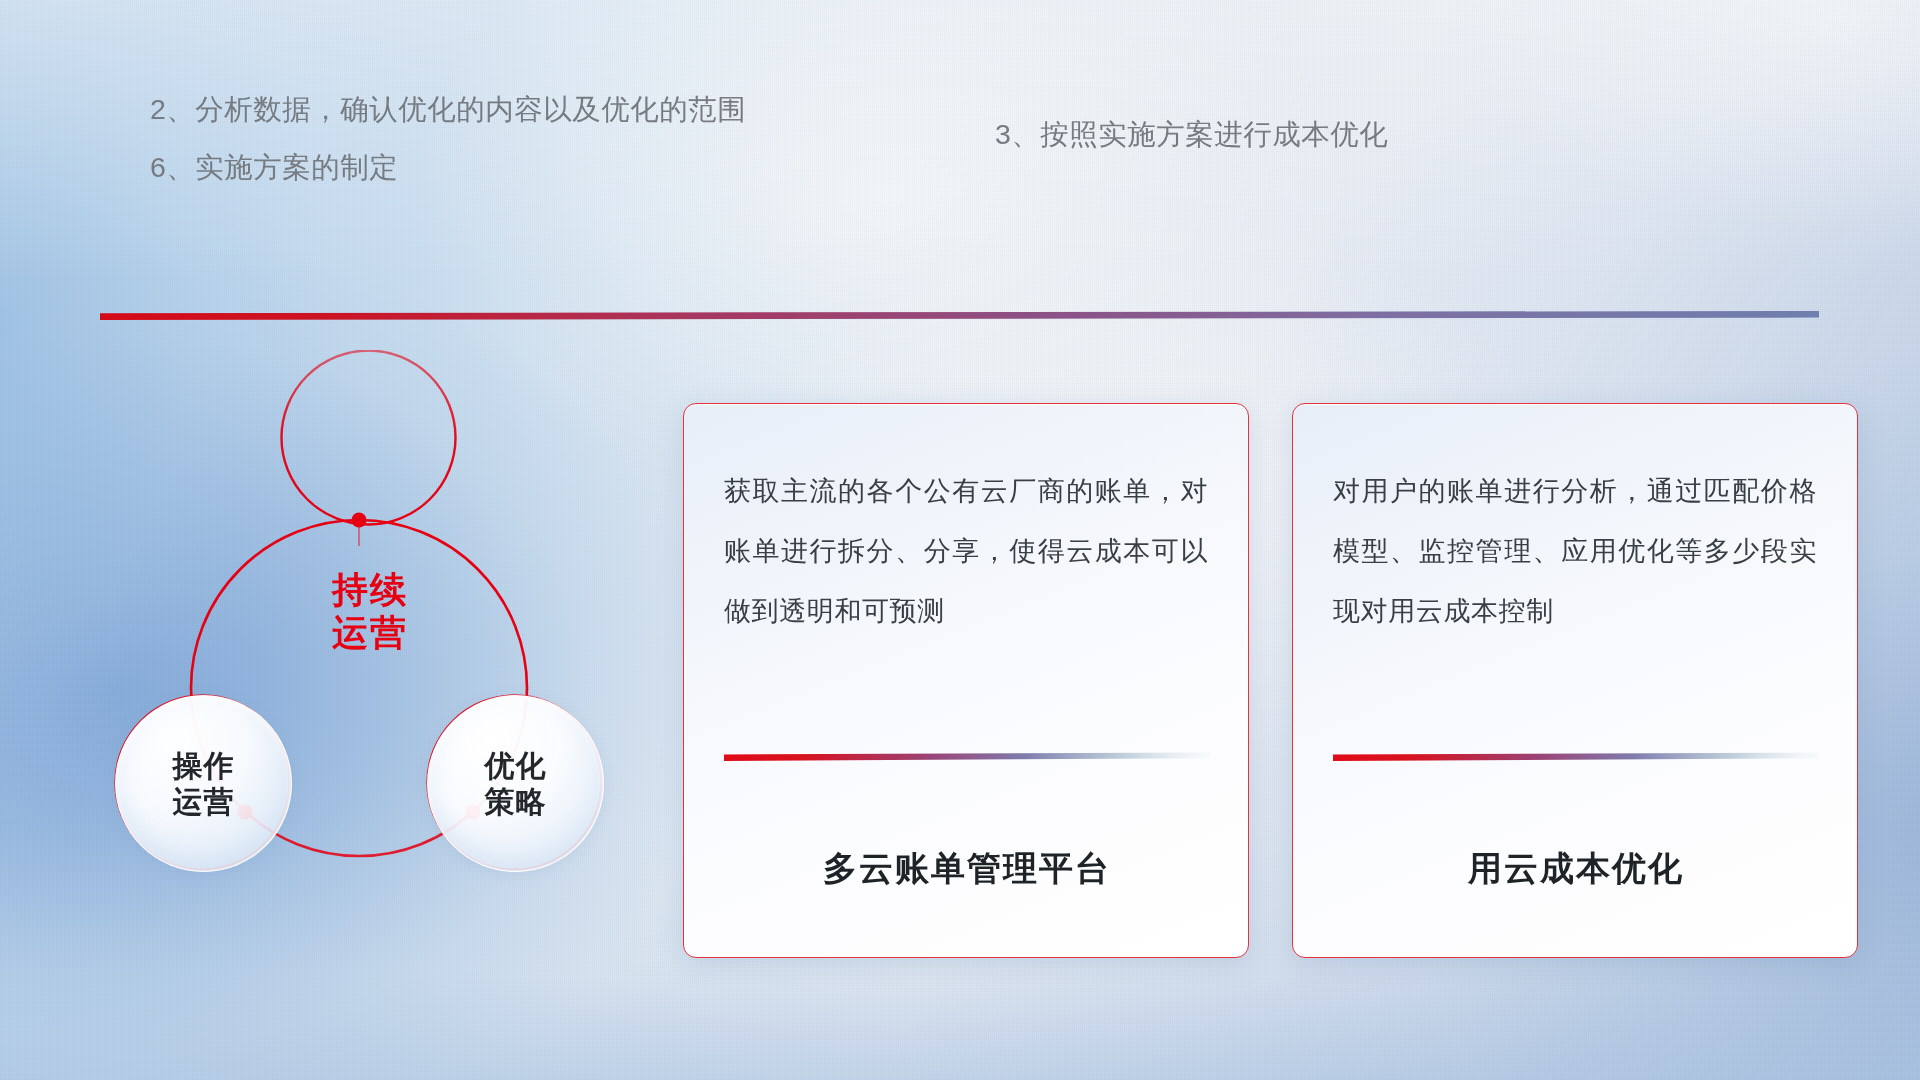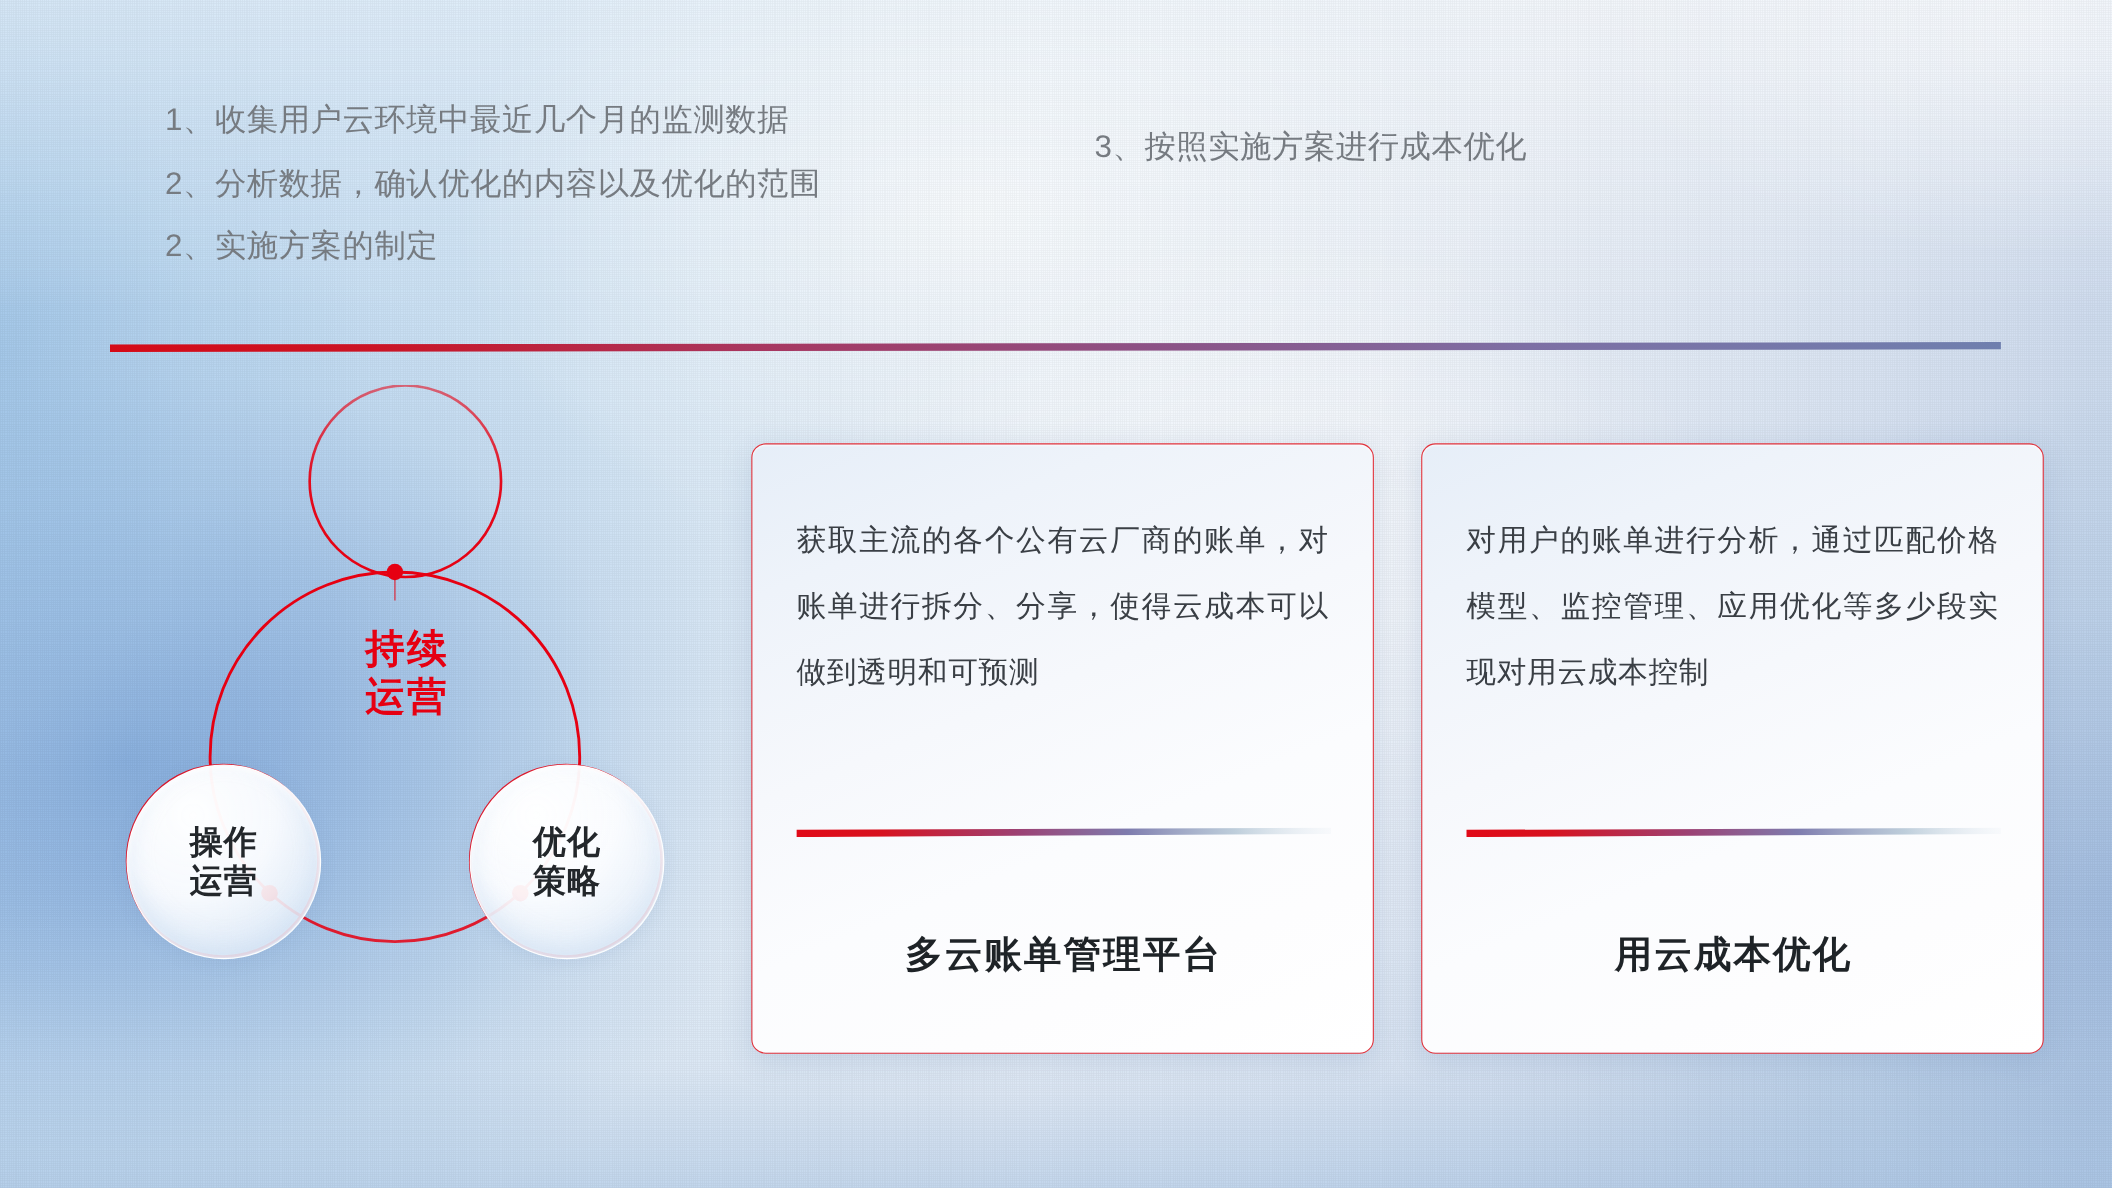--- a/index.html
+++ b/index.html
@@ -137,23 +137,22 @@
   <div class="bgl bg-white-mid"></div>
   <div class="bgl bg-white-mid2"></div>
   <div class="bgl bg-top-light"></div>
   <div class="bgl bg-right-blue"></div>
   <div class="bgl bg-bottom"></div>
   <div class="bgl bg-corner-tr"></div>
   <div class="bgl bg-noise"></div>
 </div>
 
 <div class="steps steps-left">
-  <div class="step">1、收集用户云环境中最近几个月的监测数据</div>
   <div class="step">2、分析数据，确认优化的内容以及优化的范围</div>
-  <div class="step">2、实施方案的制定</div>
+  <div class="step">6、实施方案的制定</div>
 </div>
 
 <div class="steps steps-right">
   <div class="step">3、按照实施方案进行成本优化</div>
 </div>
 
 <div class="divider">
   <svg width="1719" height="9" viewBox="0 0 1719 9">
     <defs>
       <linearGradient id="divGrad" x1="0" y1="0" x2="1" y2="0">

